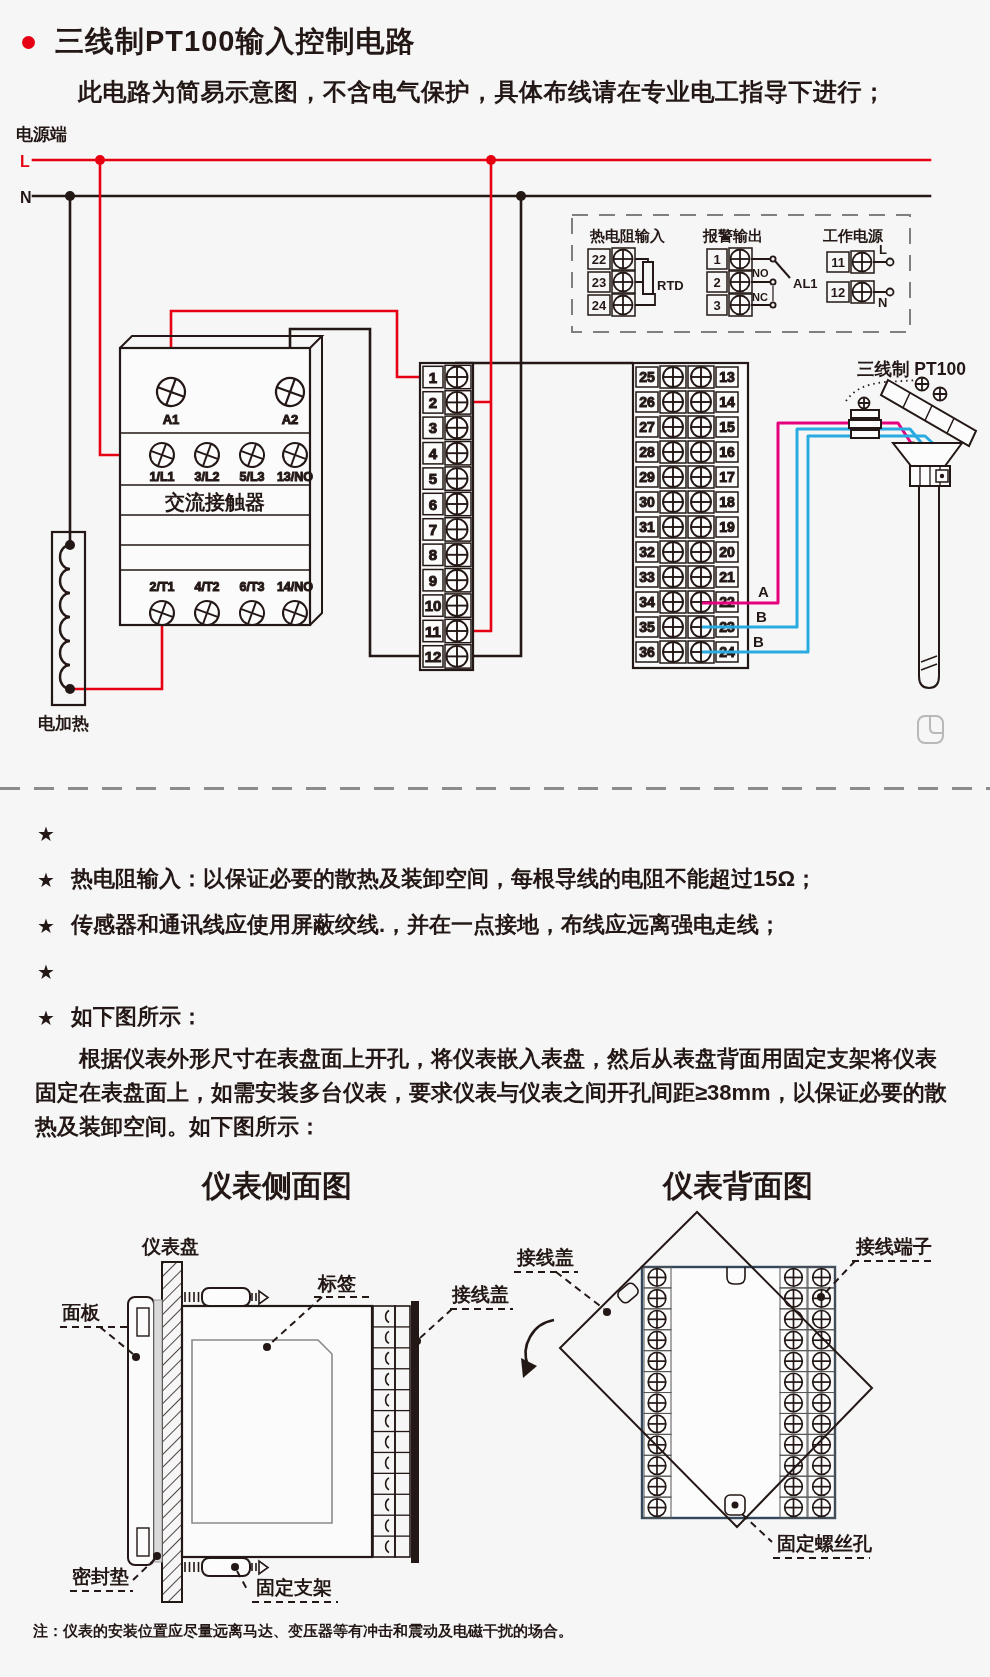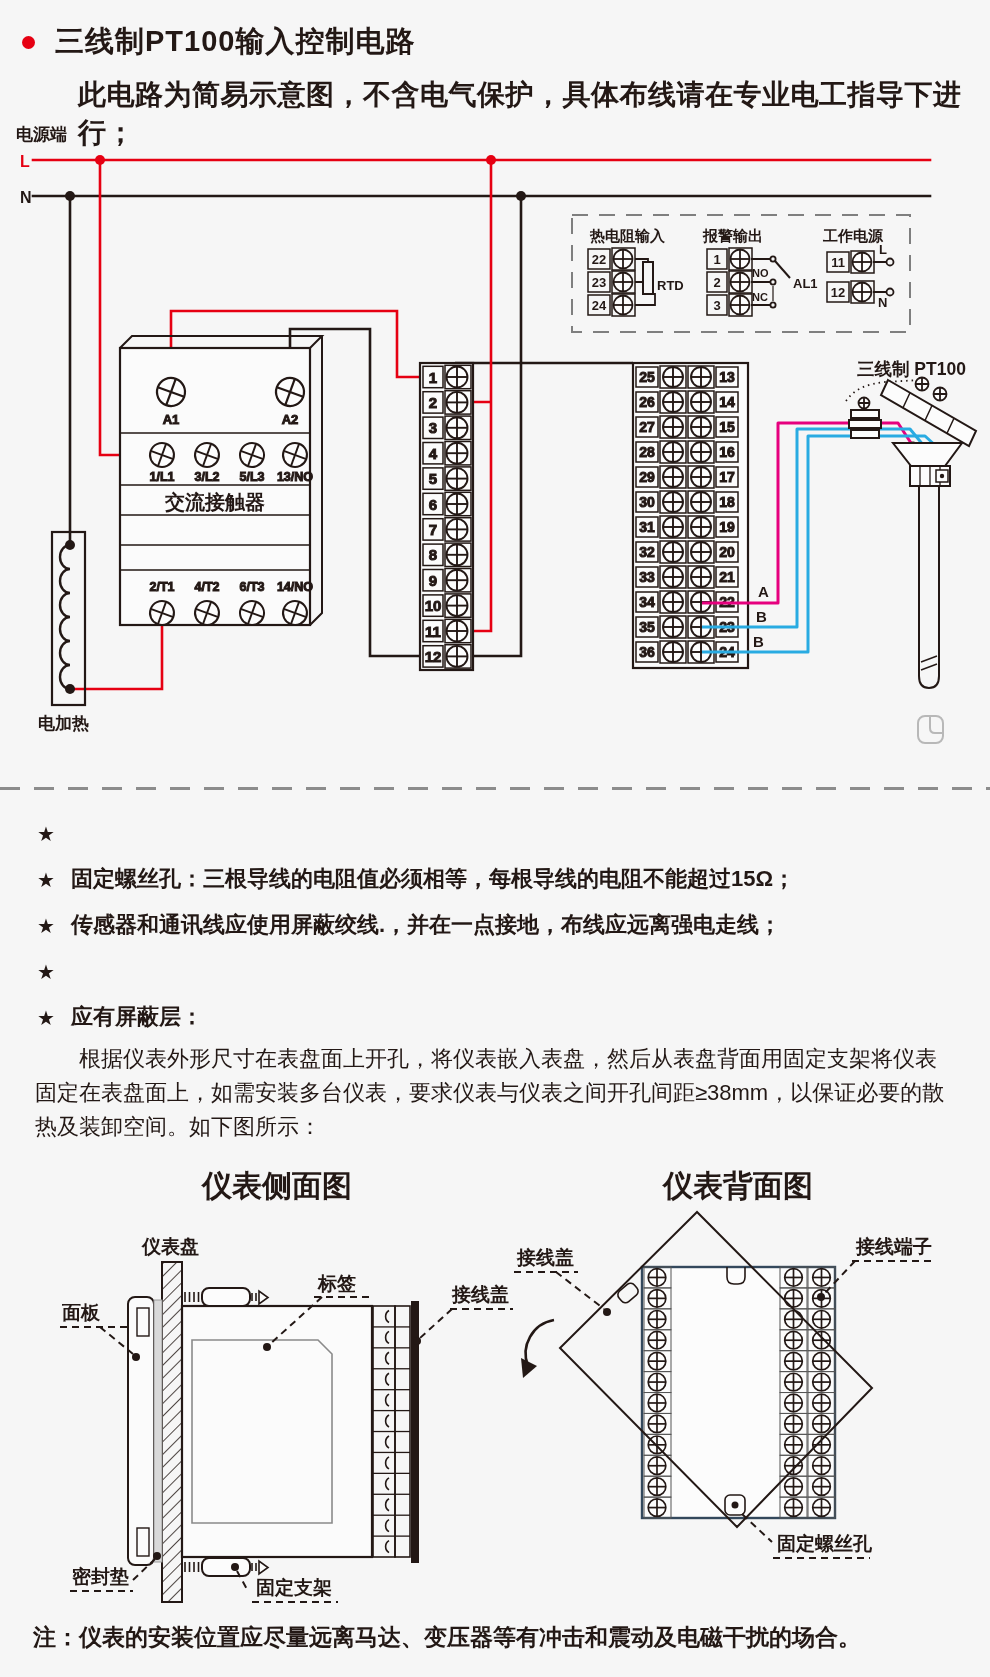--- a/index.html
+++ b/index.html
@@ -5,35 +5,35 @@
   html,body{margin:0;padding:0;}
   body{
     width:990px;height:1677px;position:relative;overflow:hidden;
     background:#f6f6f6;color:#231815;
     font-family:"Liberation Sans","DejaVu Sans",sans-serif;
   }
   .abs{position:absolute;}
   
   #title-bullet{left:22px;top:36px;width:13px;height:13px;border-radius:50%;background:#e60012;}
   #page-title{left:55px;top:22px;font-size:29px;font-weight:700;letter-spacing:1px;}
-  #page-subtitle{left:78px;top:76px;font-size:28px;font-weight:700;letter-spacing:.5px;}
+  #page-subtitle{left:78px;top:76px;font-size:24px;font-weight:700;letter-spacing:.5px;}
   
   #circuit-svg{left:0;top:0;}
   #figures-svg{left:0;top:1140px;}
   svg text{font-family:"Liberation Sans","DejaVu Sans",sans-serif;}
   .fig-title{font-family:"Liberation Serif","DejaVu Serif",serif;font-weight:700;font-size:30px;fill:#231815;}
   
   #section-divider{left:0;top:787px;width:990px;height:3px;
     background:repeating-linear-gradient(90deg,#8c8c8c 0 20px,rgba(0,0,0,0) 20px 34px);}
   
   #notes-list{left:35px;top:820px;width:930px;}
   .note-item{display:flex;align-items:flex-start;margin-bottom:19px;font-size:22px;font-weight:700;line-height:26px;}
   .note-star{font-size:20px;margin:1px 16px 0 2px;flex:0 0 auto;}
-  #install-paragraph{left:35px;top:1042px;width:922px;font-size:22px;font-weight:400;line-height:34px;text-indent:2em;}
-  #footer-note{left:33px;top:1622px;width:940px;font-size:23px;font-weight:700;}
+  #install-paragraph{left:35px;top:1042px;width:922px;font-size:22px;font-weight:700;line-height:34px;text-indent:2em;}
+  #footer-note{left:33px;top:1622px;width:940px;font-size:15px;font-weight:700;}
 </style>
 </head>
 <body>
 
 <div class="abs" id="title-bullet"></div>
 <div class="abs" id="page-title">三线制PT100输入控制电路</div>
 <div class="abs" id="page-subtitle">此电路为简易示意图，不含电气保护，具体布线请在专业电工指导下进行；</div>
 
 <svg class="abs" id="circuit-svg" width="990" height="750" viewBox="0 0 990 750">
   <g stroke-linecap="square" fill="none">
@@ -586,32 +586,32 @@
 </svg>
 
 <div class="abs" id="section-divider"></div>
 
 <div class="abs" id="notes-list">
   <div class="note-item">
     <span class="note-star">★</span>
   </div>
   <div class="note-item">
     <span class="note-star">★</span>
-    <span>固定螺丝孔：三根导线的电阻值必须相等，每根导线的电阻不能超过15Ω；</span>
+    <span>热电阻输入：以保证必要的散热及装卸空间，每根导线的电阻不能超过15Ω；</span>
   </div>
   <div class="note-item">
     <span class="note-star">★</span>
     <span>传感器和通讯线应使用屏蔽绞线.，并在一点接地，布线应远离强电走线；</span>
   </div>
   <div class="note-item">
     <span class="note-star">★</span>
   </div>
   <div class="note-item">
     <span class="note-star">★</span>
-    <span>应有屏蔽层：</span>
+    <span>如下图所示：</span>
   </div>
 </div>
 
 <div class="abs" id="install-paragraph">根据仪表外形尺寸在表盘面上开孔，将仪表嵌入表盘，然后从表盘背面用固定支架将仪表固定在表盘面上，如需安装多台仪表，要求仪表与仪表之间开孔间距≥38mm，以保证必要的散热及装卸空间。如下图所示：</div>
 
 <svg class="abs" id="figures-svg" width="990" height="470" viewBox="0 1140 990 470">
   <defs>
     <pattern id="hatch" width="9" height="9" patternUnits="userSpaceOnUse" patternTransform="rotate(45)">
       <line x1="0" y1="0" x2="0" y2="9" stroke="#231815" stroke-width="1.6"></line>
     </pattern>

